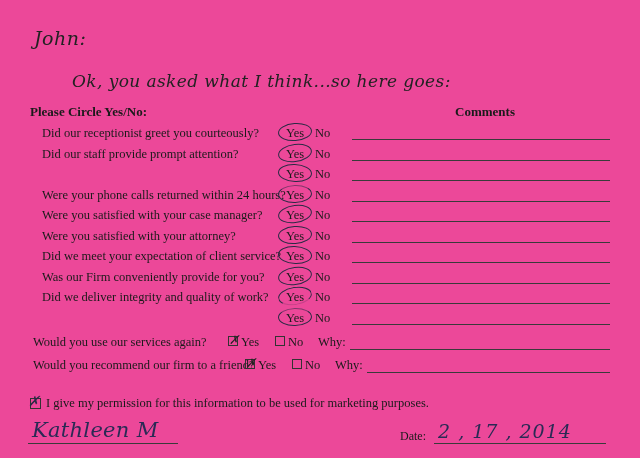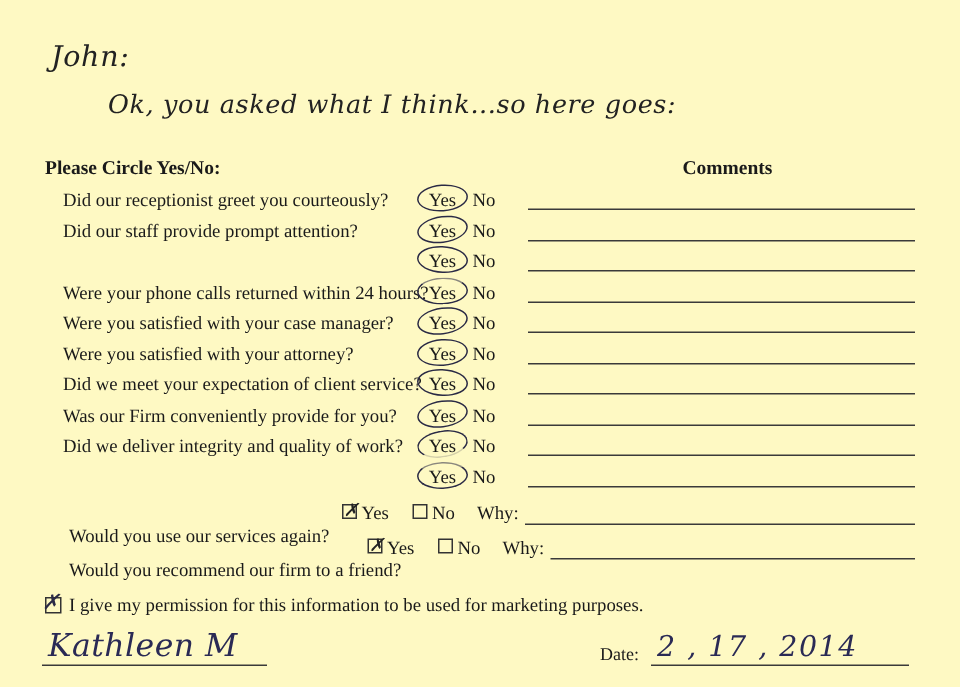--- a/index.html
+++ b/index.html
@@ -11,39 +11,39 @@
     height: 458px;
     background: #f2f0ed;
     font-family: "Liberation Serif", serif;
     color: #1a1a1a;
     overflow: hidden;
   }
   .page {
     position: relative;
     width: 640px;
     height: 458px;
-    background: #fef9c3;
+    background: #ec4899;
   }
   
   .handwriting {
     font-family: "DejaVu Serif", serif;
     font-style: italic;
     color: #222;
   }
   .salutation {
     position: absolute;
     left: 34px;
     top: 27px;
     font-size: 19px;
     letter-spacing: 0.5px;
   }
   .intro-line {
     position: absolute;
     left: 72px;
-    top: 60px;
+    top: 71px;
     font-size: 17px;
     letter-spacing: 0.4px;
   }
   
   .heading-row {
     position: absolute;
     left: 30px;
     top: 104px;
     width: 580px;
     font-size: 13px;
@@ -120,24 +120,23 @@
     top: 333px;
     width: 582px;
     font-size: 12.5px;
   }
   .l-row {
     position: relative;
     height: 23px;
   }
   .l-text {
     position: absolute;
-    left: 16px;
+    left: 3px;
     top: 2px;
     white-space: nowrap;
-    margin-top: 15px;
   }
   .chk {
     display: inline-block;
     width: 8px;
     height: 8px;
     border: 1px solid #333;
     margin-right: 3px;
     vertical-align: 0px;
   }
   .opt {

